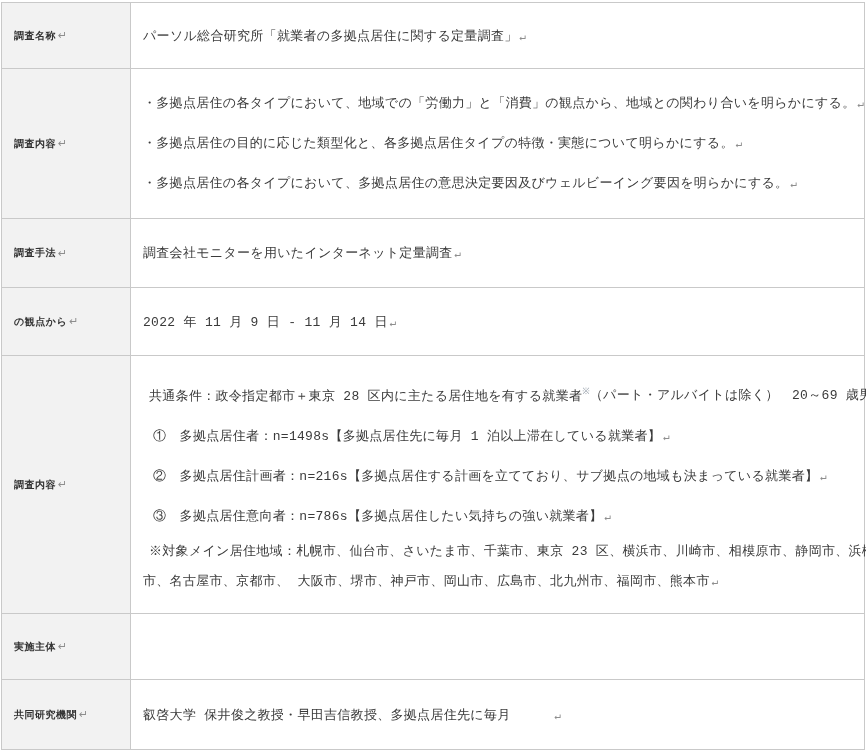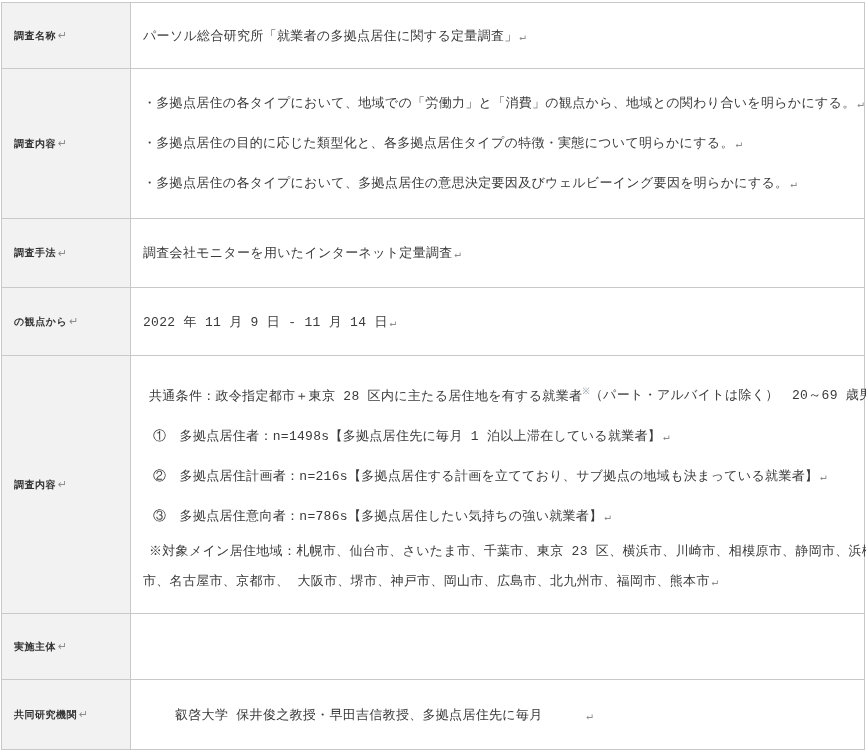--- a/index.html
+++ b/index.html
@@ -8,21 +8,21 @@
     font-family:"Liberation Sans","DejaVu Sans",sans-serif;
     -webkit-font-smoothing:antialiased;
   }
   .doc{
     box-sizing:border-box;
     margin:2px 1px 0 1px;
     border:1px solid #c9c9c9;
     background:#ffffff;
   }
   .row{display:flex;border-bottom:1px solid #c9c9c9;}
-  .row:last-child{border-bottom:none;gap:32px;}
+  .row:last-child{border-bottom:none;}
   .cell{box-sizing:border-box;}
   .cell.label{
     flex:none;width:129px;background:#f2f2f2;border-right:1px solid #c9c9c9;
     display:flex;align-items:center;padding-left:12px;
   }
   .cell.content{
     flex:1;display:flex;flex-direction:column;justify-content:center;
     padding:0 50px 0 12px;
     font-family:Liberation Mono, monospace;
   }

